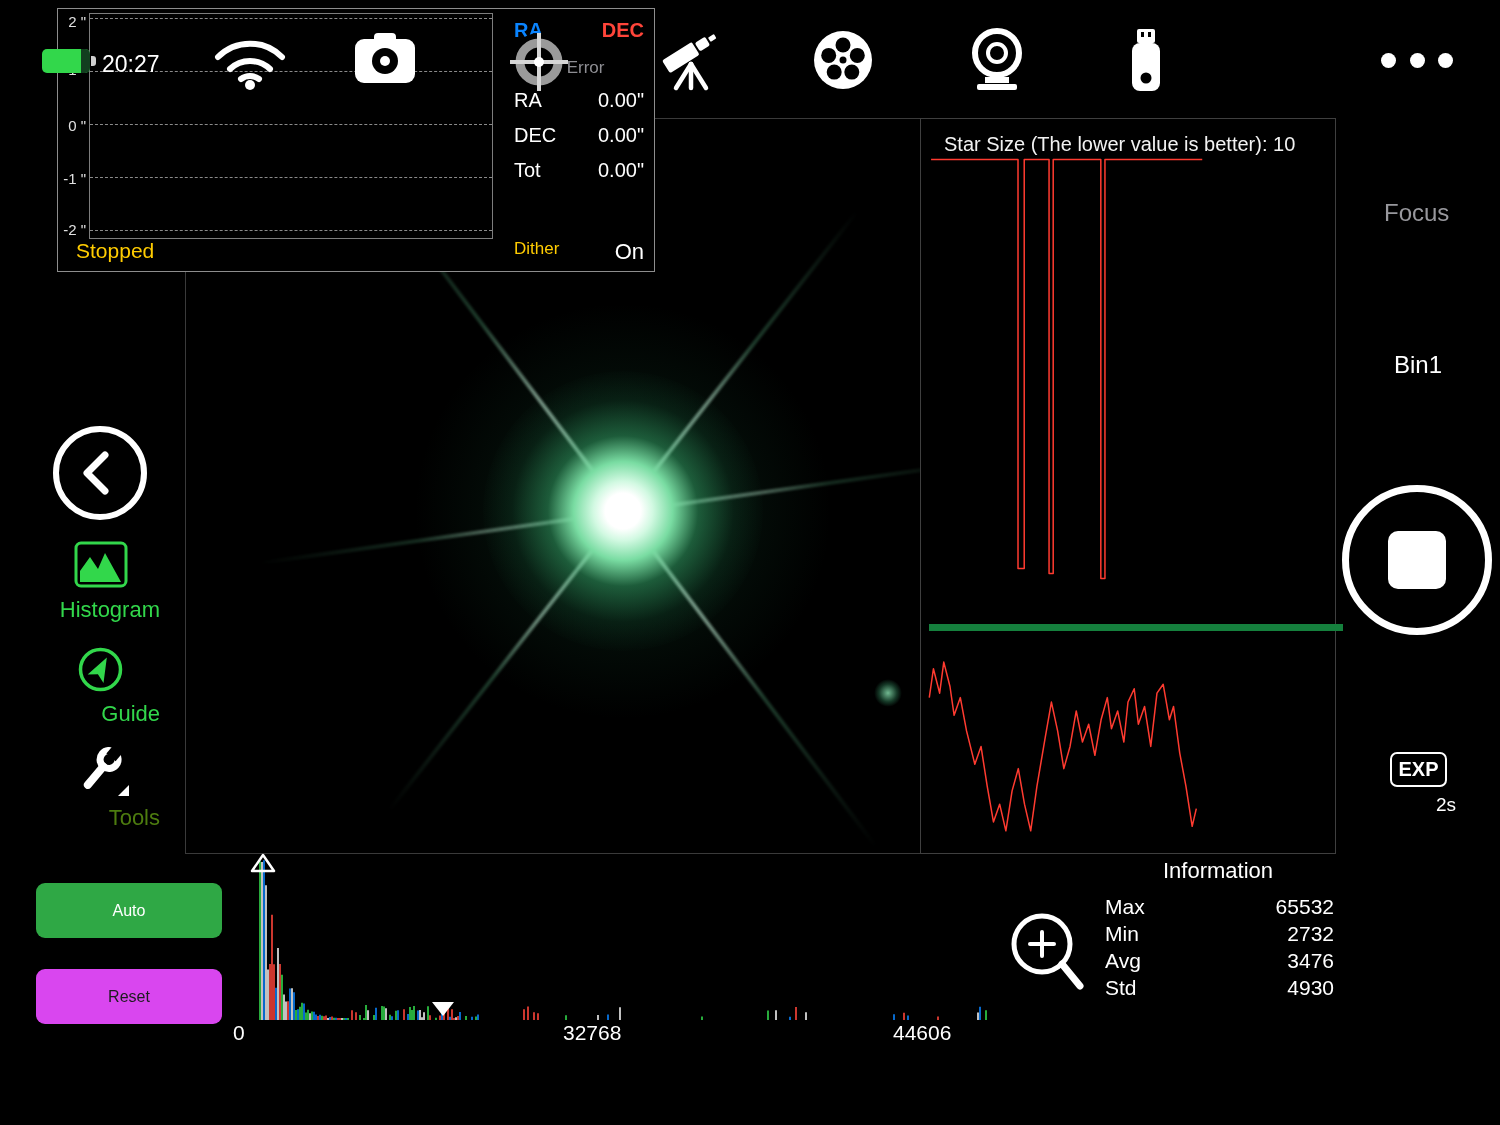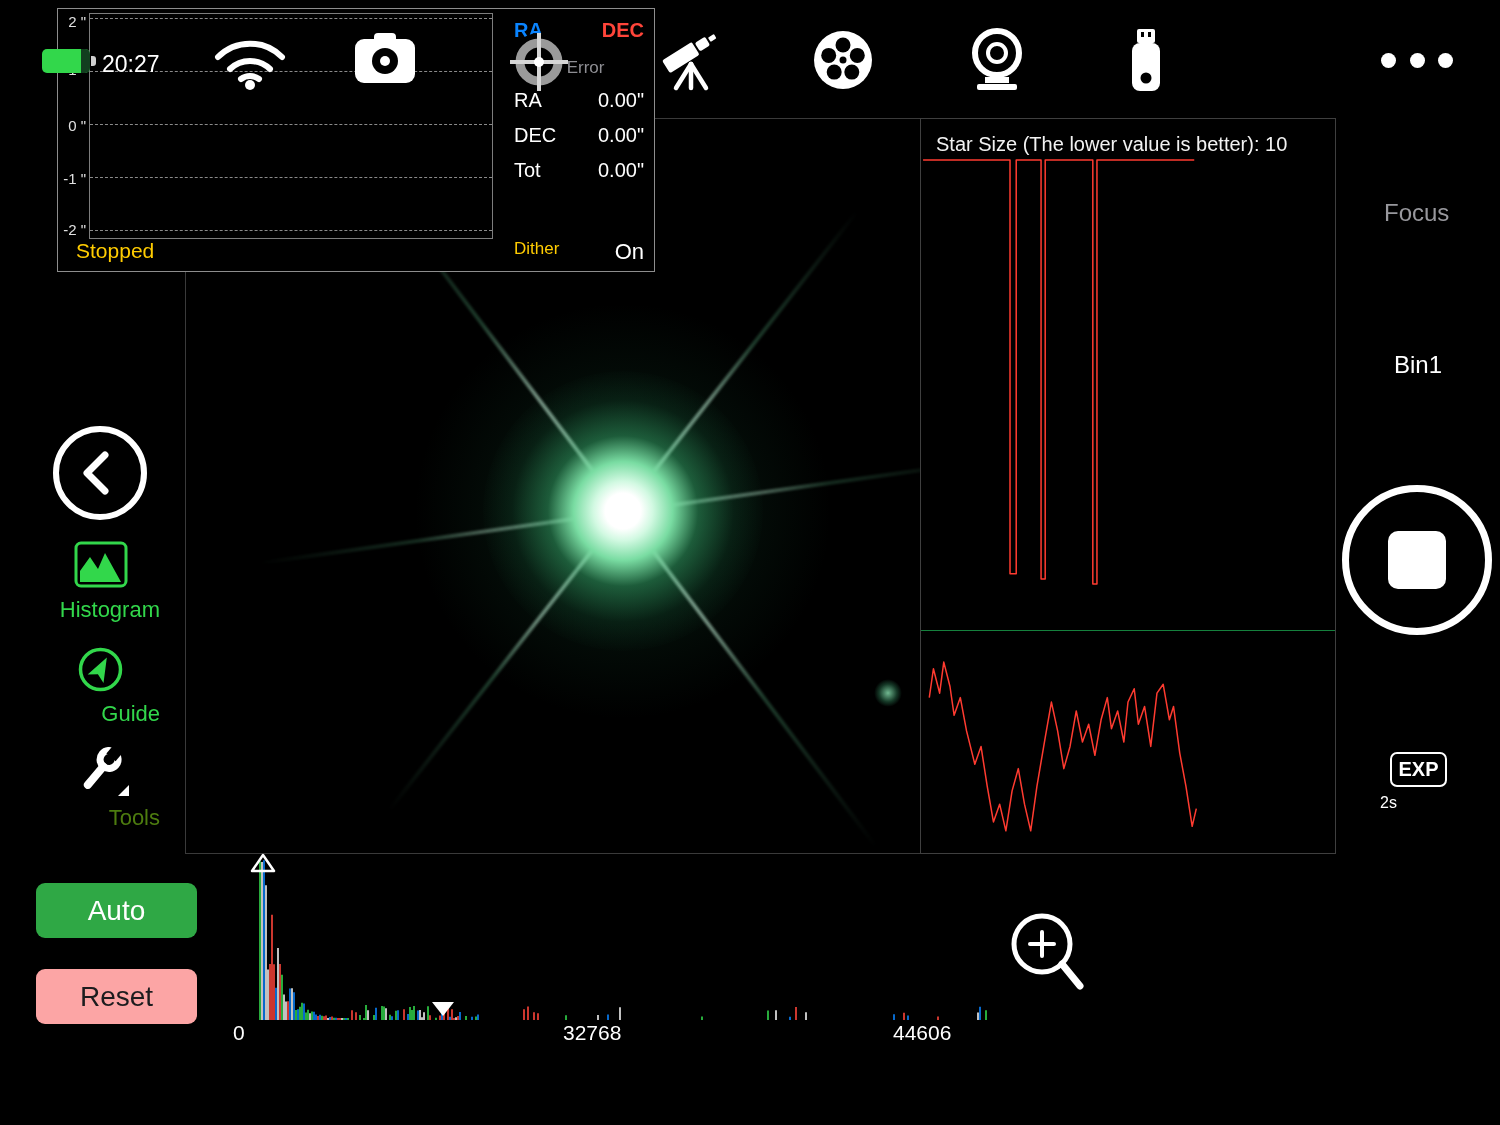--- a/index.html
+++ b/index.html
@@ -17,21 +17,21 @@
   .spike{position:absolute;height:4px;filter:blur(1.1px);
     background:linear-gradient(90deg,rgba(60,180,120,0) 0%,rgba(110,220,160,.25) 22%,rgba(238,255,246,.95) 50%,rgba(110,220,160,.25) 78%,rgba(60,180,120,0) 100%)}
   #spike1{width:840px;left:17px;top:390px;transform:rotate(53deg)}
   #spike2{width:760px;left:57px;top:390px;transform:rotate(-52deg)}
   #spike3{width:740px;left:67px;top:391px;transform:rotate(-8deg);opacity:.75}
   .faint-star{position:absolute;left:688px;top:560px;width:28px;height:28px;border-radius:50%;
     background:radial-gradient(circle,rgba(140,230,180,.8) 0%,rgba(60,160,110,.35) 45%,rgba(0,0,0,0) 70%)}
 
   
   #charts-panel{left:920px;top:118px;width:416px;height:736px;border:1px solid #3f3f3f;background:#000}
-  #star-size-section{position:absolute;left:0;top:0;width:100%;height:512px;border-bottom:1px solid #15803d}
+  #star-size-section{position:absolute;left:8px;top:0;width:100%;height:512px;border-bottom:7px solid #15803d}
   #peak-section{position:absolute;left:0;top:512px;width:100%;height:222px}
   .chart-title{position:absolute;left:15px;top:14px;font-size:20px;color:#f2f2f2;z-index:2;white-space:nowrap}
   .chart-svg{position:absolute;left:0;top:0;width:100%;height:100%}
 
   
   #guide-panel{left:57px;top:8px;width:598px;height:264px;background:#000;border:1px solid #8d8d8d;z-index:6}
   #guide-plot{position:absolute;left:31px;top:4px;width:404px;height:226px;border:1px solid #7d7d7d}
   .gline{position:absolute;left:0;width:100%;border-top:1px dashed #b9b9b9;opacity:.75}
   .gtick{position:absolute;left:1px;width:27px;text-align:right;font-size:15px;color:#e0e0e0}
   #battery{position:absolute;left:-16px;top:40px;width:58px;height:24px}
@@ -60,39 +60,39 @@
   #icon-more i{width:15px;height:15px;border-radius:50%;background:#fff}
 
   
   #focus-label{left:1384px;top:199px;font-size:24px;color:#98989d}
   #bin-label{left:1380px;top:351px;width:76px;text-align:center;font-size:24px;color:#fff}
   #stop-btn{left:1342px;top:485px;width:150px;height:150px;border:7px solid #fff;border-radius:50%;
             display:flex;align-items:center;justify-content:center;cursor:pointer}
   #stop-btn .sq{width:58px;height:58px;background:#fff;border-radius:10px}
   #exp-box{left:1390px;top:752px;width:57px;height:35px;border:2px solid #fff;border-radius:7px;
            display:flex;align-items:center;justify-content:center;font-size:20px;font-weight:700}
-  #exp-value{left:1380px;top:794px;width:76px;text-align:left;font-size:16px}
+  #exp-value{left:1380px;top:794px;width:76px;text-align:right;font-size:19px}
 
   
   #back-btn{left:53px;top:426px;width:94px;height:94px;border:6px solid #fff;border-radius:50%;
             display:flex;align-items:center;justify-content:center;cursor:pointer}
   .side-label{position:absolute;left:40px;width:120px;text-align:right;font-size:22px}
   .green{color:#32d74b}
   #hist-icon{left:74px;top:541px}
   #hist-label{top:597px}
   #guide-icon{left:78px;top:647px}
   #guide-label{top:701px}
   #tools-icon{left:74px;top:744px}
   #tools-label{top:805px;color:#4d7c0f}
 
   
-  .btn{position:absolute;left:36px;width:161px;height:55px;border-radius:9px;display:flex;
-       align-items:center;justify-content:center;font-size:28px;cursor:pointer}
+  .btn{position:absolute;left:36px;width:186px;height:55px;border-radius:9px;display:flex;
+       align-items:center;justify-content:center;font-size:16px;cursor:pointer}
   #auto-btn{top:883px;background:#2fa845;color:#fff}
-  #reset-btn{top:969px;background:#fca5a5;color:#1c1c1e}
+  #reset-btn{top:969px;background:#d946ef;color:#1c1c1e}
 
   
   #hist-plot{left:250px;top:856px;width:756px;height:164px}
   #marker-up{left:249px;top:852px}
   #marker-down{left:429px;top:1000px}
   .htick{position:absolute;top:1021px;font-size:21px;color:#fff}
   #htick0{left:233px} #htick1{left:563px} #htick2{left:893px}
   #zoom-icon{left:1004px;top:906px;cursor:pointer}
 
   
@@ -401,15 +401,34 @@
   <div class="htick" id="htick1">32768</div>
   <div class="htick" id="htick2">44606</div>
 
   <svg class="abs" id="zoom-icon" width="84" height="88" viewBox="0 0 84 88">
     <circle cx="38" cy="38" r="28" fill="none" stroke="#fff" stroke-width="5"></circle>
     <line x1="58" y1="58" x2="76" y2="80" stroke="#fff" stroke-width="7" stroke-linecap="round"></line>
     <line x1="26" y1="38" x2="50" y2="38" stroke="#fff" stroke-width="4" stroke-linecap="round"></line>
     <line x1="38" y1="26" x2="38" y2="50" stroke="#fff" stroke-width="4" stroke-linecap="round"></line>
   </svg>
 
+  <div class="abs" id="info-panel">
+    <div id="info-title">Information</div>
+    <div class="info-row">
+      <span>Max</span>
+      <span>65532</span>
+    </div>
+    <div class="info-row">
+      <span>Min</span>
+      <span>2732</span>
+    </div>
+    <div class="info-row">
+      <span>Avg</span>
+      <span>3476</span>
+    </div>
+    <div class="info-row">
+      <span>Std</span>
+      <span>4930</span>
+    </div>
+  </div>
 
 
 </div>
 
 </body></html>

